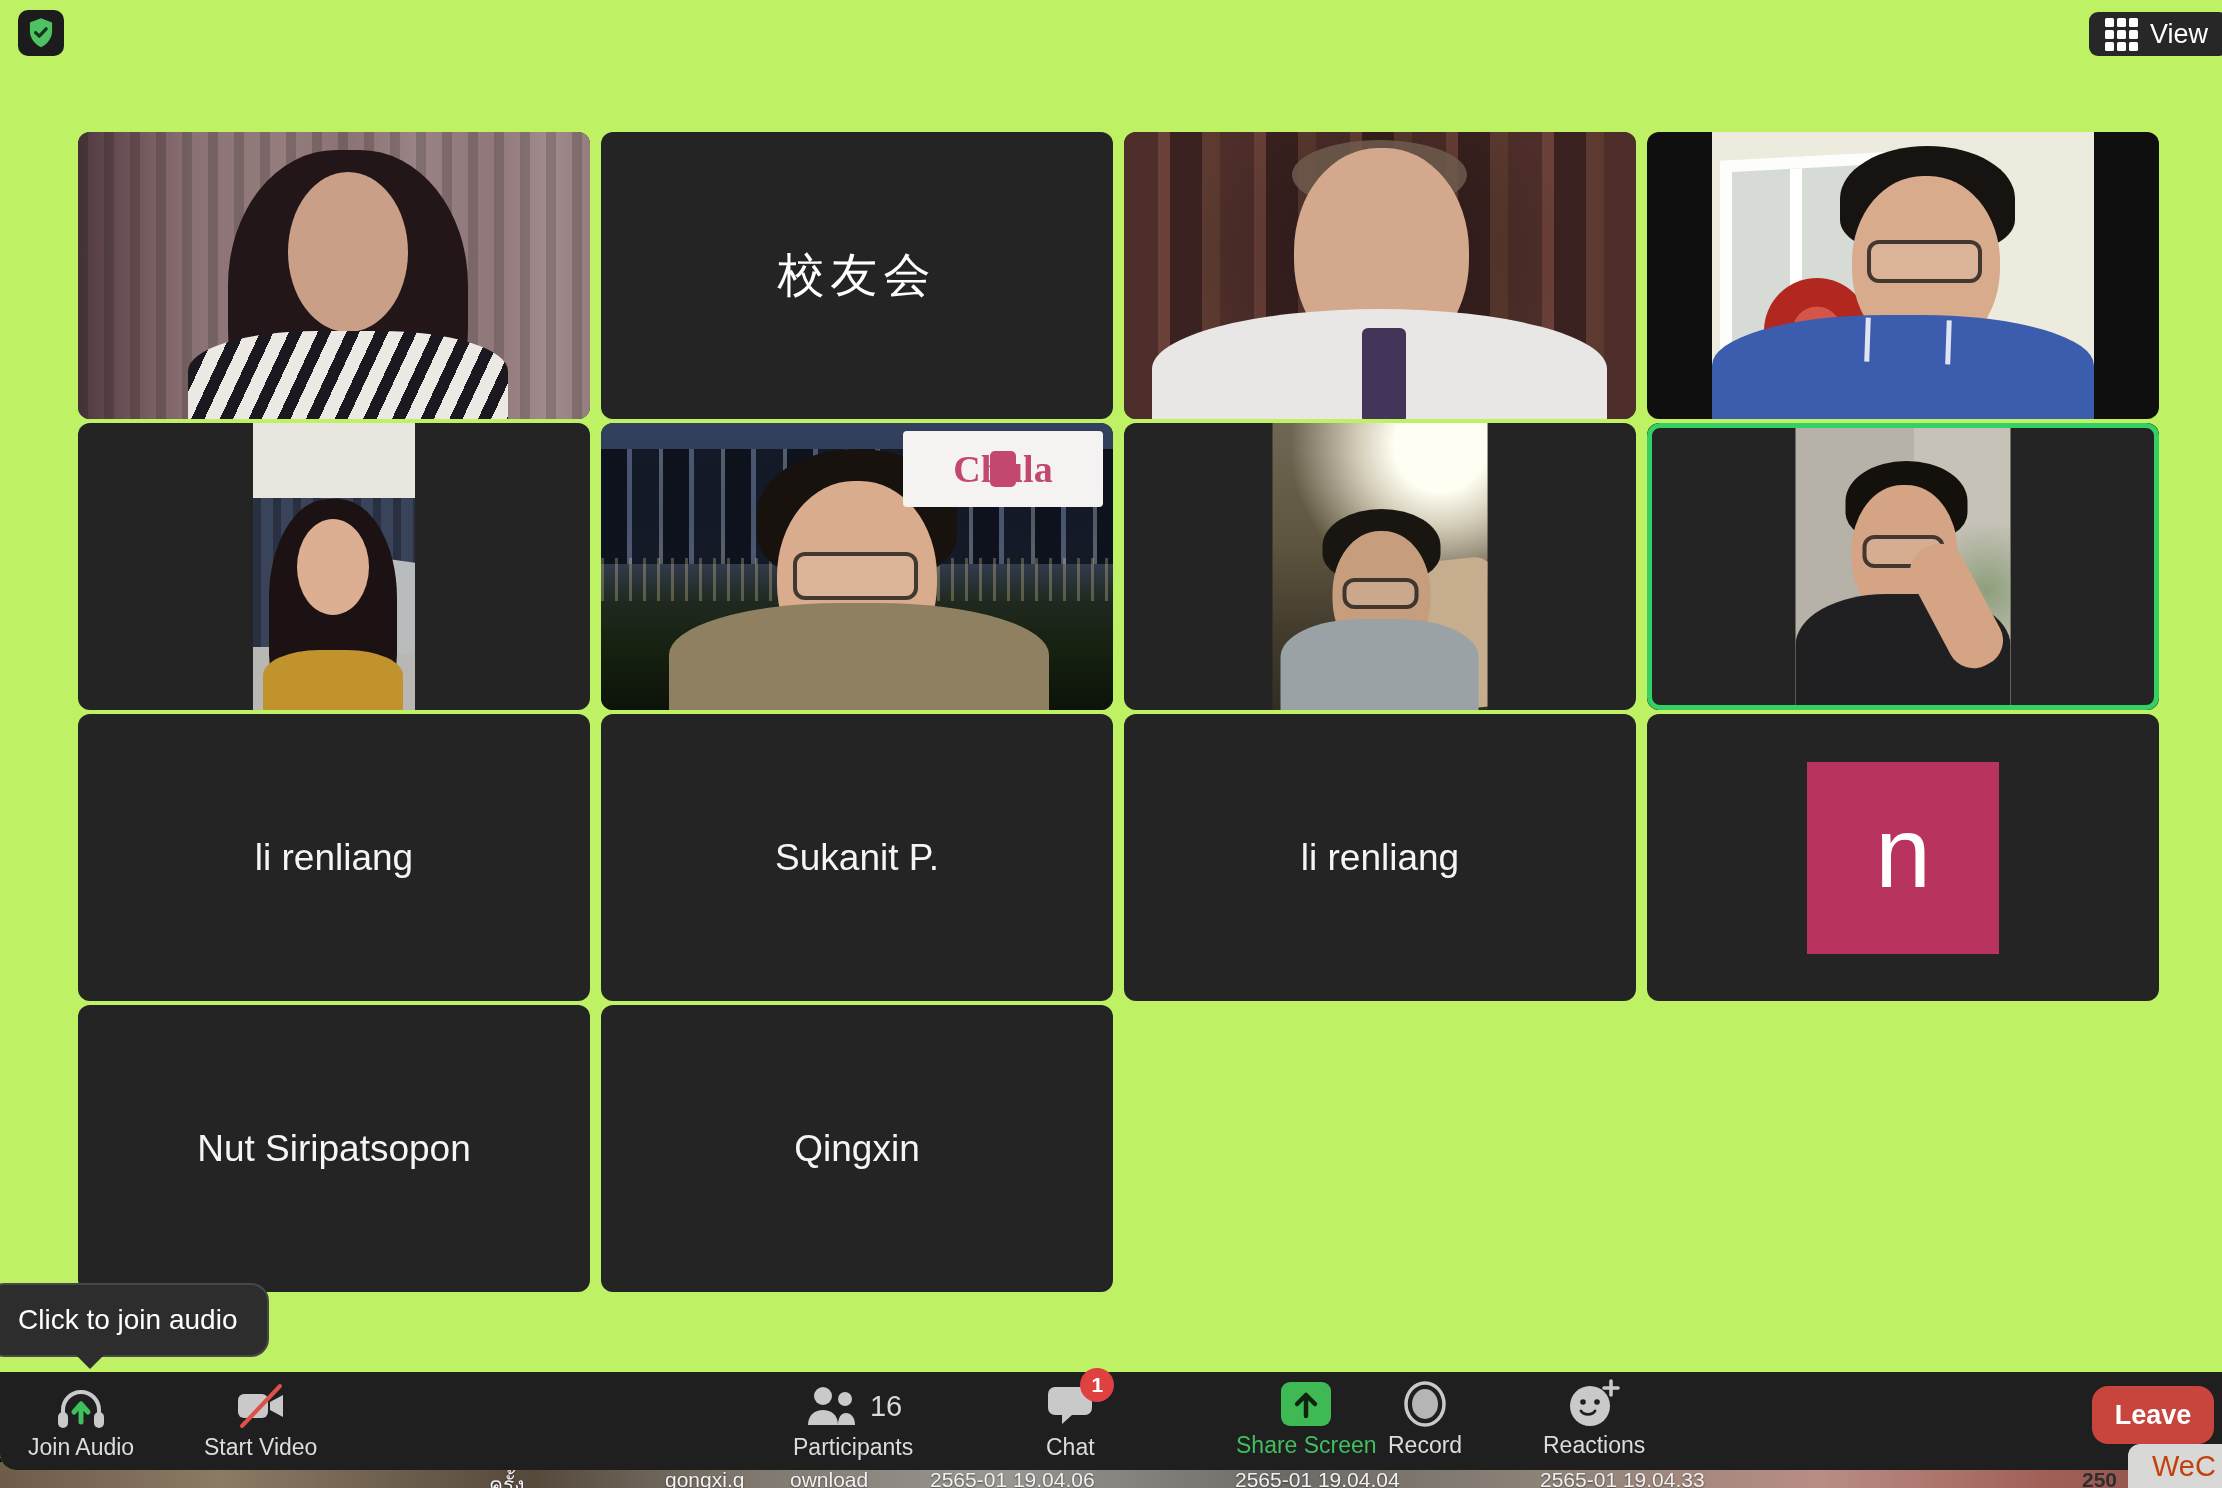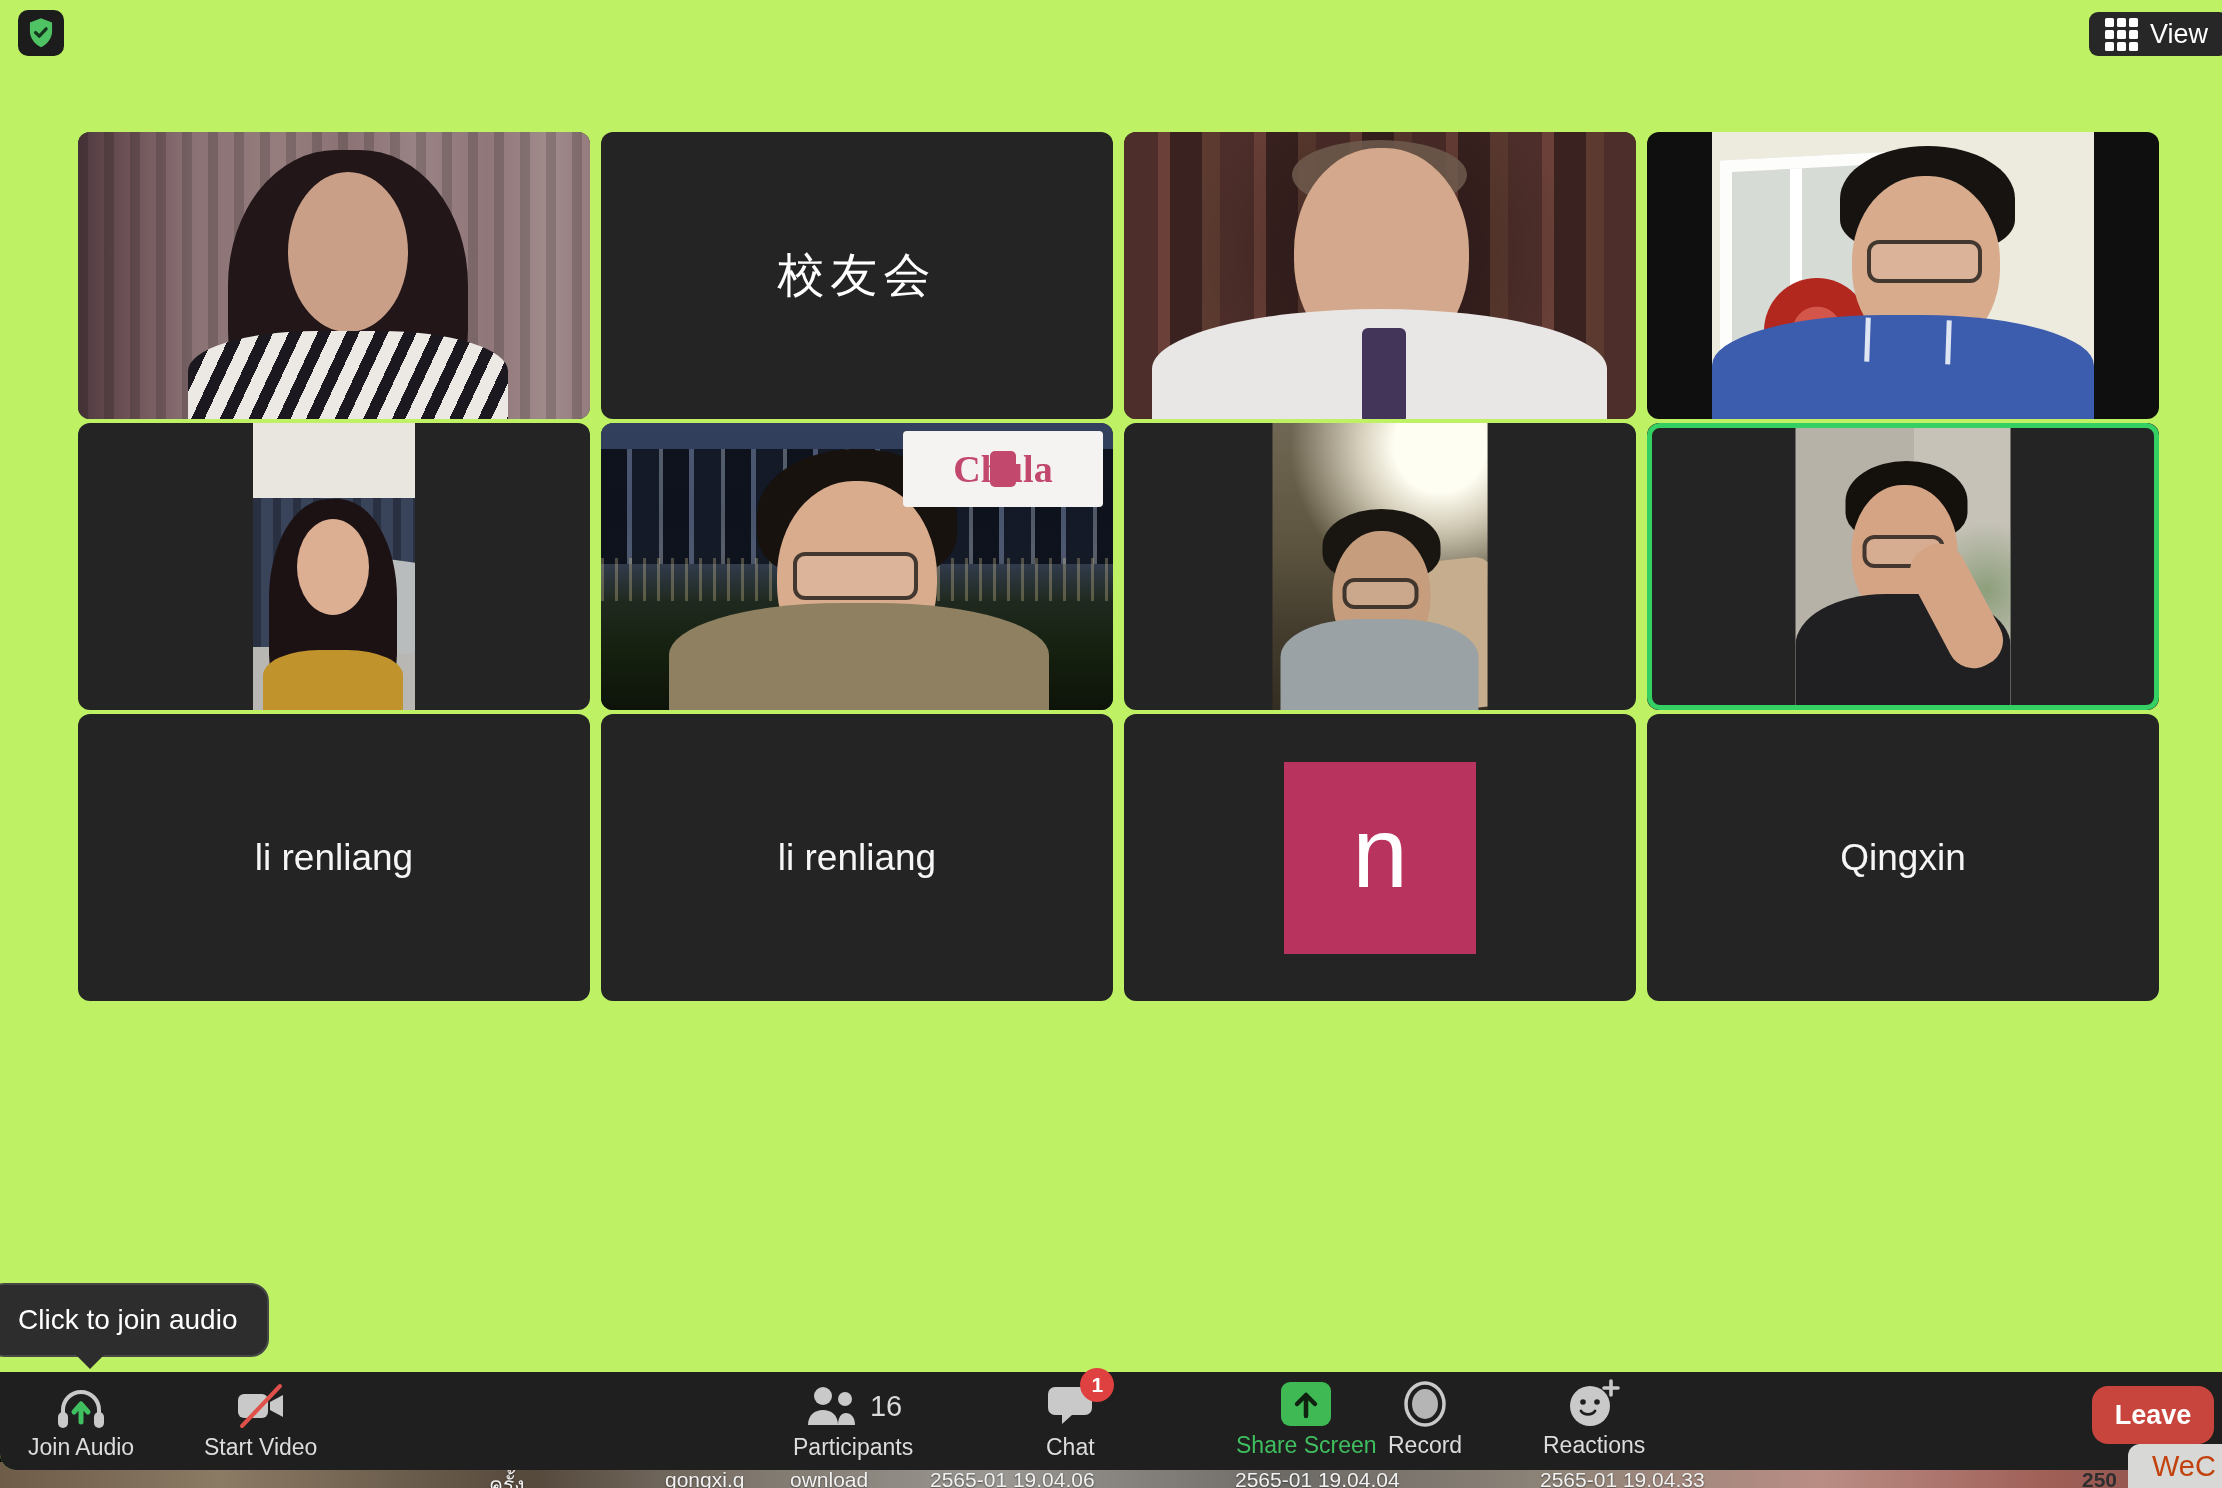--- a/index.html
+++ b/index.html
@@ -256,26 +256,32 @@
           <i class="p-hair"></i>
           <i class="p-face glassy"></i>
           <i class="p-body"></i>
           <i class="x2"></i>
         </div>
       </div>
       <div class="tile">
         <span class="tile-name">li renliang</span>
       </div>
       <div class="tile">
+        <span class="tile-name">Sukanit P.</span>
+      </div>
+      <div class="tile">
         <span class="tile-name">li renliang</span>
       </div>
       <div class="tile">
         <div class="avatar" style="background: rgb(184, 51, 94);">
           <span>n</span>
         </div>
+      </div>
+      <div class="tile">
+        <span class="tile-name">Nut Siripatsopon</span>
       </div>
       <div class="tile">
         <span class="tile-name">Qingxin</span>
       </div>
     </div>
 
   <div class="toolbar">
 
     <div class="tb-item" style="left:28px;top:1380px;position:fixed;">
       <span class="ic">

